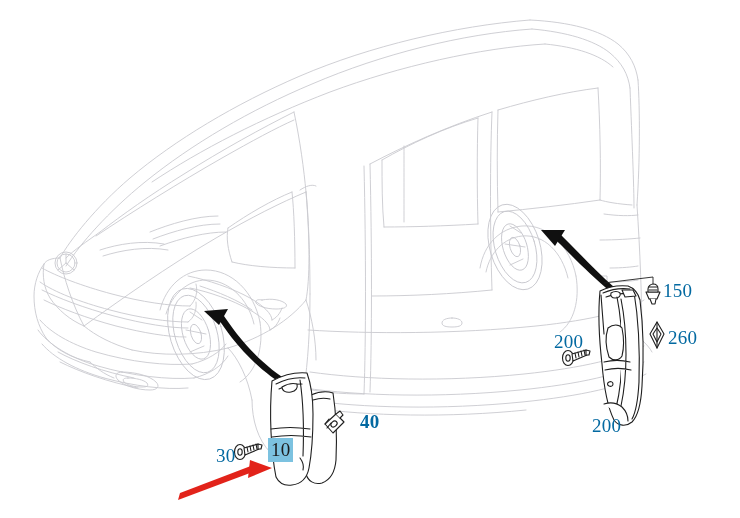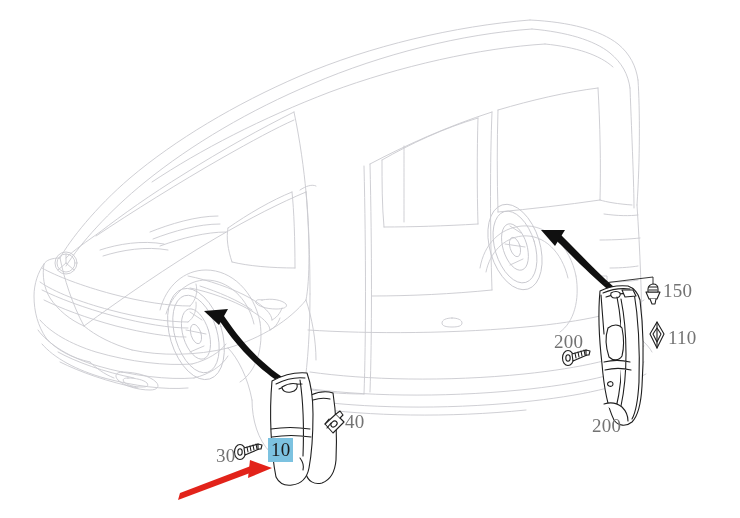--- a/index.html
+++ b/index.html
@@ -22,21 +22,21 @@
     position: absolute;
     left: 0;
     top: 0;
     width: 740px;
     height: 518px;
   }
   .callout {
     position: absolute;
     font-family: "Liberation Serif", "DejaVu Serif", serif;
     font-size: 19px;
-    color: #737373;
+    color: #0369a1;
     line-height: 1;
     white-space: nowrap;
     letter-spacing: 0.2px;
   }
   .callout.highlighted {
     background: #7cc2e0;
     color: #1a1a1a;
     padding: 2px 3px 3px 3px;
   }
 </style>
@@ -351,25 +351,25 @@
 
   <svg class="layer" viewBox="0 0 740 518">
     <g>
       <path d="M178 500 L 258 470 L 256 464 L 180 493 Z" fill="#e2231a" stroke="none"></path>
       <path d="M272 468 L 250 460 L 248 478 Z" fill="#e2231a" stroke="none"></path>
     </g>
   </svg>
 
   <div class="callout" style="left:216px; top:446px;text-align:right;">30</div>
 
-  <div class="callout" style="left:345px; top:412px;">40</div>
+  <div class="callout" style="left:360px; top:412px;font-weight:bold;">40</div>
 
   <div class="callout highlighted" style="left:268px; top:438px;">10</div>
 
   <div class="callout" style="left:592px; top:416px;">200</div>
 
   <div class="callout" style="left:554px; top:332px;">200</div>
 
-  <div class="callout" style="left:668px; top:328px;">110</div>
+  <div class="callout" style="left:668px; top:328px;">260</div>
 
   <div class="callout" style="left:663px; top:281px;">150</div>
 
 </div>
 
 </body></html>

